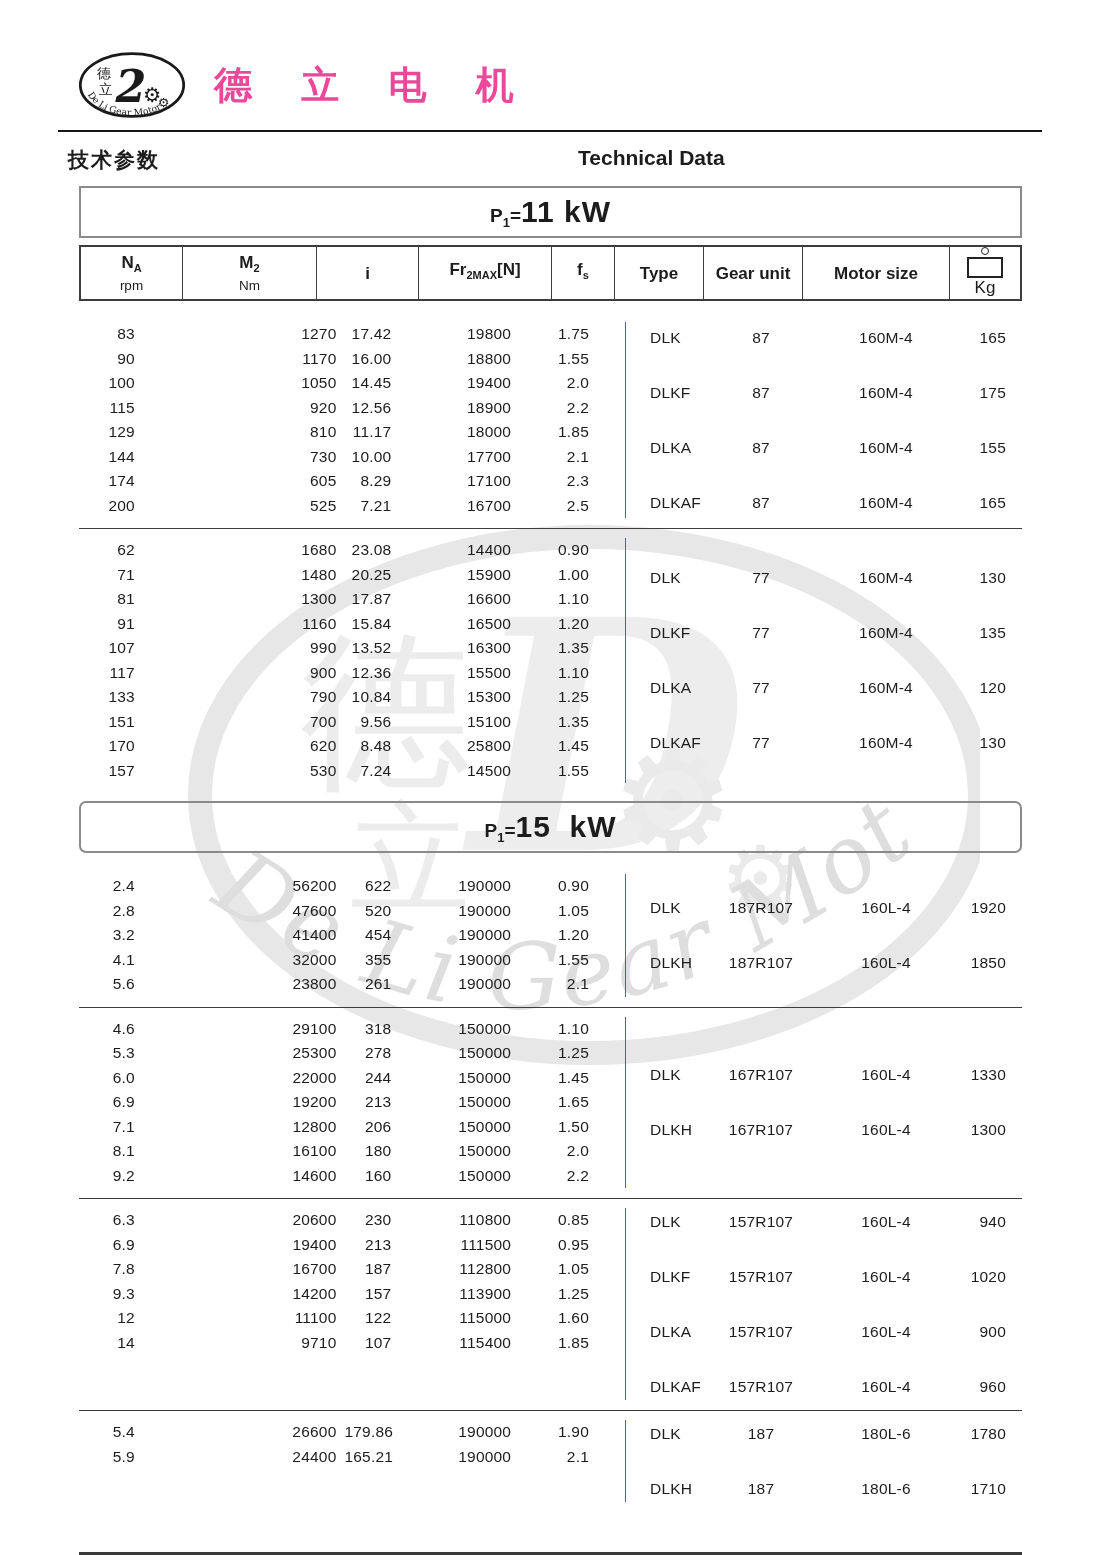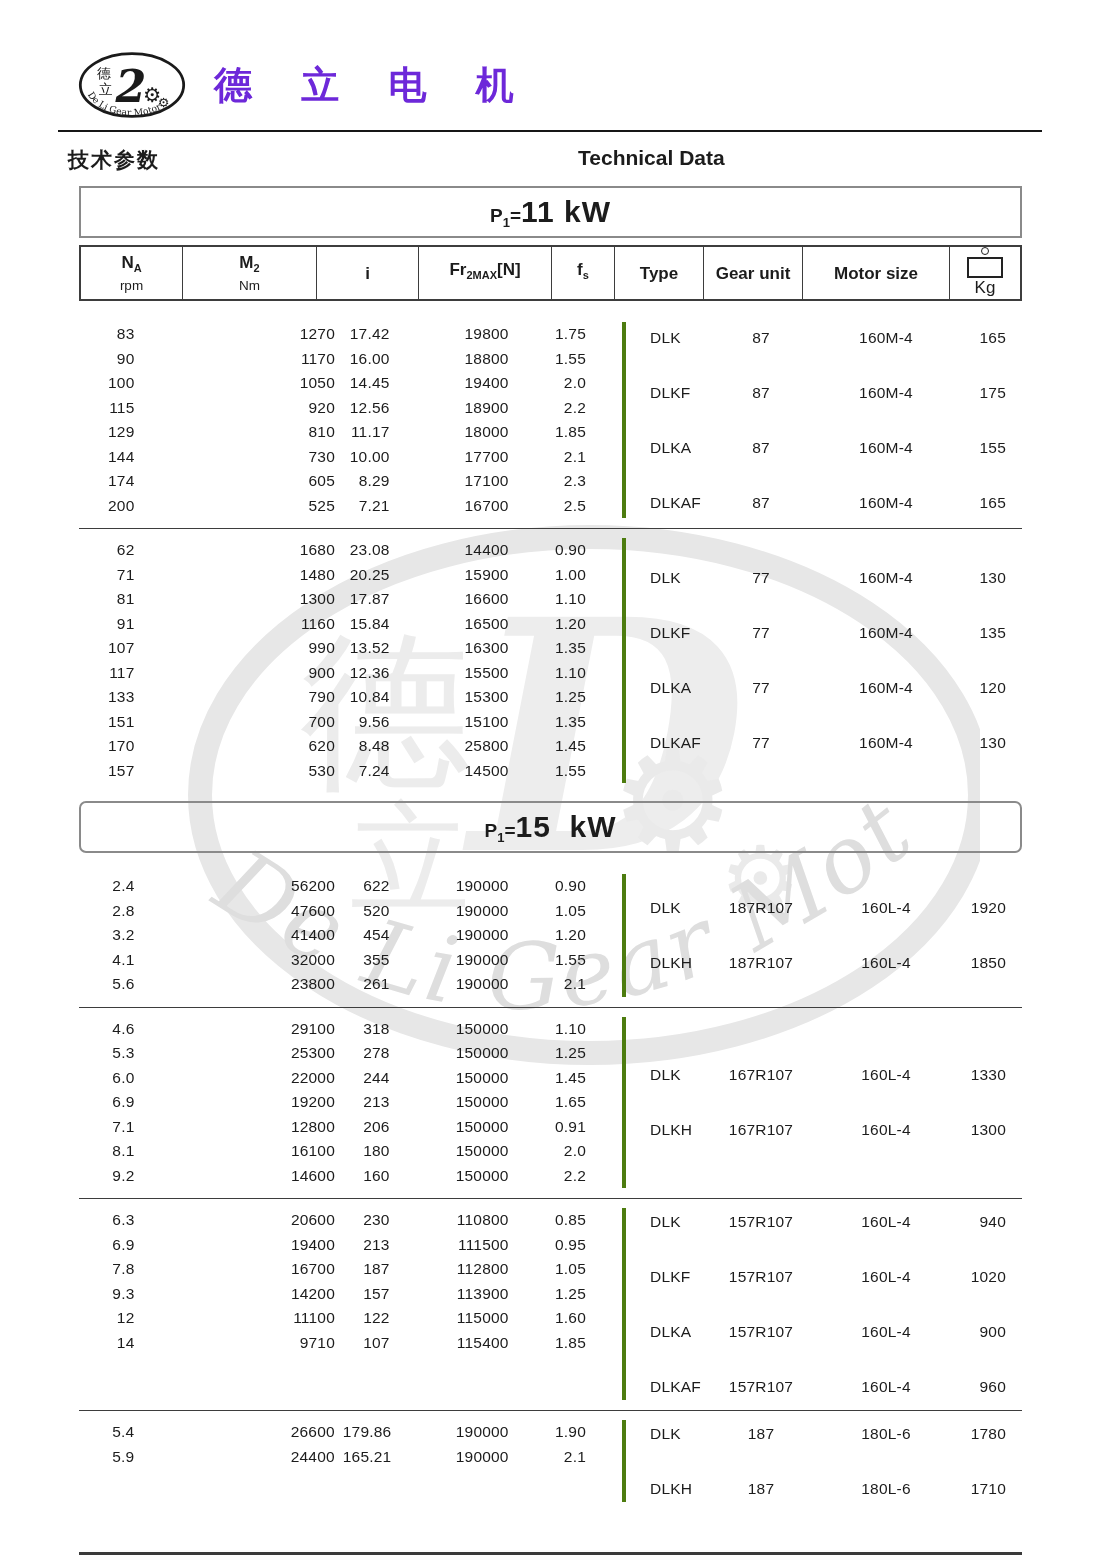--- a/index.html
+++ b/index.html
@@ -7,21 +7,21 @@
     width:1100px;height:1555px;background:#ffffff;position:relative;overflow:hidden;
     font-family:"Liberation Sans","DejaVu Sans",sans-serif;color:#1c1c1c;
   }
   
   .watermark{position:absolute;left:120px;top:520px;width:860px;height:560px;z-index:0;pointer-events:none;}
   
   .brand-row{display:flex;align-items:flex-start;padding:50px 0 0 76px;height:76px;position:relative;z-index:1;}
   .logo{width:112px;height:72px;}
   .brand-title{
     font-family:"DejaVu Serif","Liberation Serif",serif;font-weight:bold;
-    font-size:38px;letter-spacing:18px;margin:10px 0 0 26px;color:#6d28d9;
+    font-size:38px;letter-spacing:18px;margin:10px 0 0 26px;color:#ec4899;
   }
   .top-rule{margin:4px 58px 0;border-top:2.5px solid #161616;position:relative;z-index:1;}
   .sec-row{margin:12px 58px 0;position:relative;height:32px;z-index:1;}
   .sec-cn{position:absolute;left:10px;top:2px;font-size:21px;font-weight:bold;letter-spacing:2px;}
   .sec-en{position:absolute;left:520px;top:2px;font-size:21px;font-weight:bold;}
   
   .content{margin:0 79px;width:943px;position:relative;z-index:1;}
   .pbox{
     border:2px solid #8a8a8a;height:48px;display:flex;align-items:center;justify-content:center;
     margin-top:10px;background:transparent;
@@ -41,21 +41,21 @@
   .wicon{width:36px;height:21px;border:2px solid #222;position:relative;margin-top:9px;box-sizing:border-box;}
   .wicon::after{
     content:'';position:absolute;left:50%;top:-12px;transform:translateX(-50%);
     width:6px;height:6px;border:1.5px solid #222;border-radius:50%;
   }
   .kgtxt{font-size:17px;font-weight:normal;line-height:20px;}
   
   .blocks{margin-top:12px;}
   .block{display:flex;padding:9px 0 10px;}
   .block + .block{border-top:1.5px solid #3d3d3d;}
-  .ltab{width:547px;border-right:4px solid #4d7c0f;box-sizing:border-box;}
+  .ltab{width:547px;border-right:1px solid #4d7c0f;box-sizing:border-box;}
   .lrow{display:flex;height:24.5px;align-items:center;}
   .c{display:block;text-align:right;box-sizing:border-box;font-size:15.5px;letter-spacing:0.2px;}
   .c0{width:91px;padding-right:35px;}
   .c1{width:175px;padding-right:8px;}
   .c2{width:55px;padding-right:8px;}
   .c3{width:120px;padding-right:8px;}
   .c4{width:106px;padding-right:36px;}
   .rtab{flex:1;display:flex;flex-direction:column;justify-content:center;gap:28px;}
   .rrow{display:flex;height:27px;align-items:center;}
   .rc{display:block;box-sizing:border-box;font-size:15.5px;letter-spacing:0.2px;}
@@ -428,21 +428,21 @@
             <div class="c c1">19200</div>
             <div class="c c2">213</div>
             <div class="c c3">150000</div>
             <div class="c c4">1.65</div>
           </div>
           <div class="lrow">
             <div class="c c0">7.1</div>
             <div class="c c1">12800</div>
             <div class="c c2">206</div>
             <div class="c c3">150000</div>
-            <div class="c c4">0.91</div>
+            <div class="c c4">1.50</div>
           </div>
           <div class="lrow">
             <div class="c c0">8.1</div>
             <div class="c c1">16100</div>
             <div class="c c2">180</div>
             <div class="c c3">150000</div>
             <div class="c c4">2.0</div>
           </div>
           <div class="lrow">
             <div class="c c0">9.2</div>

